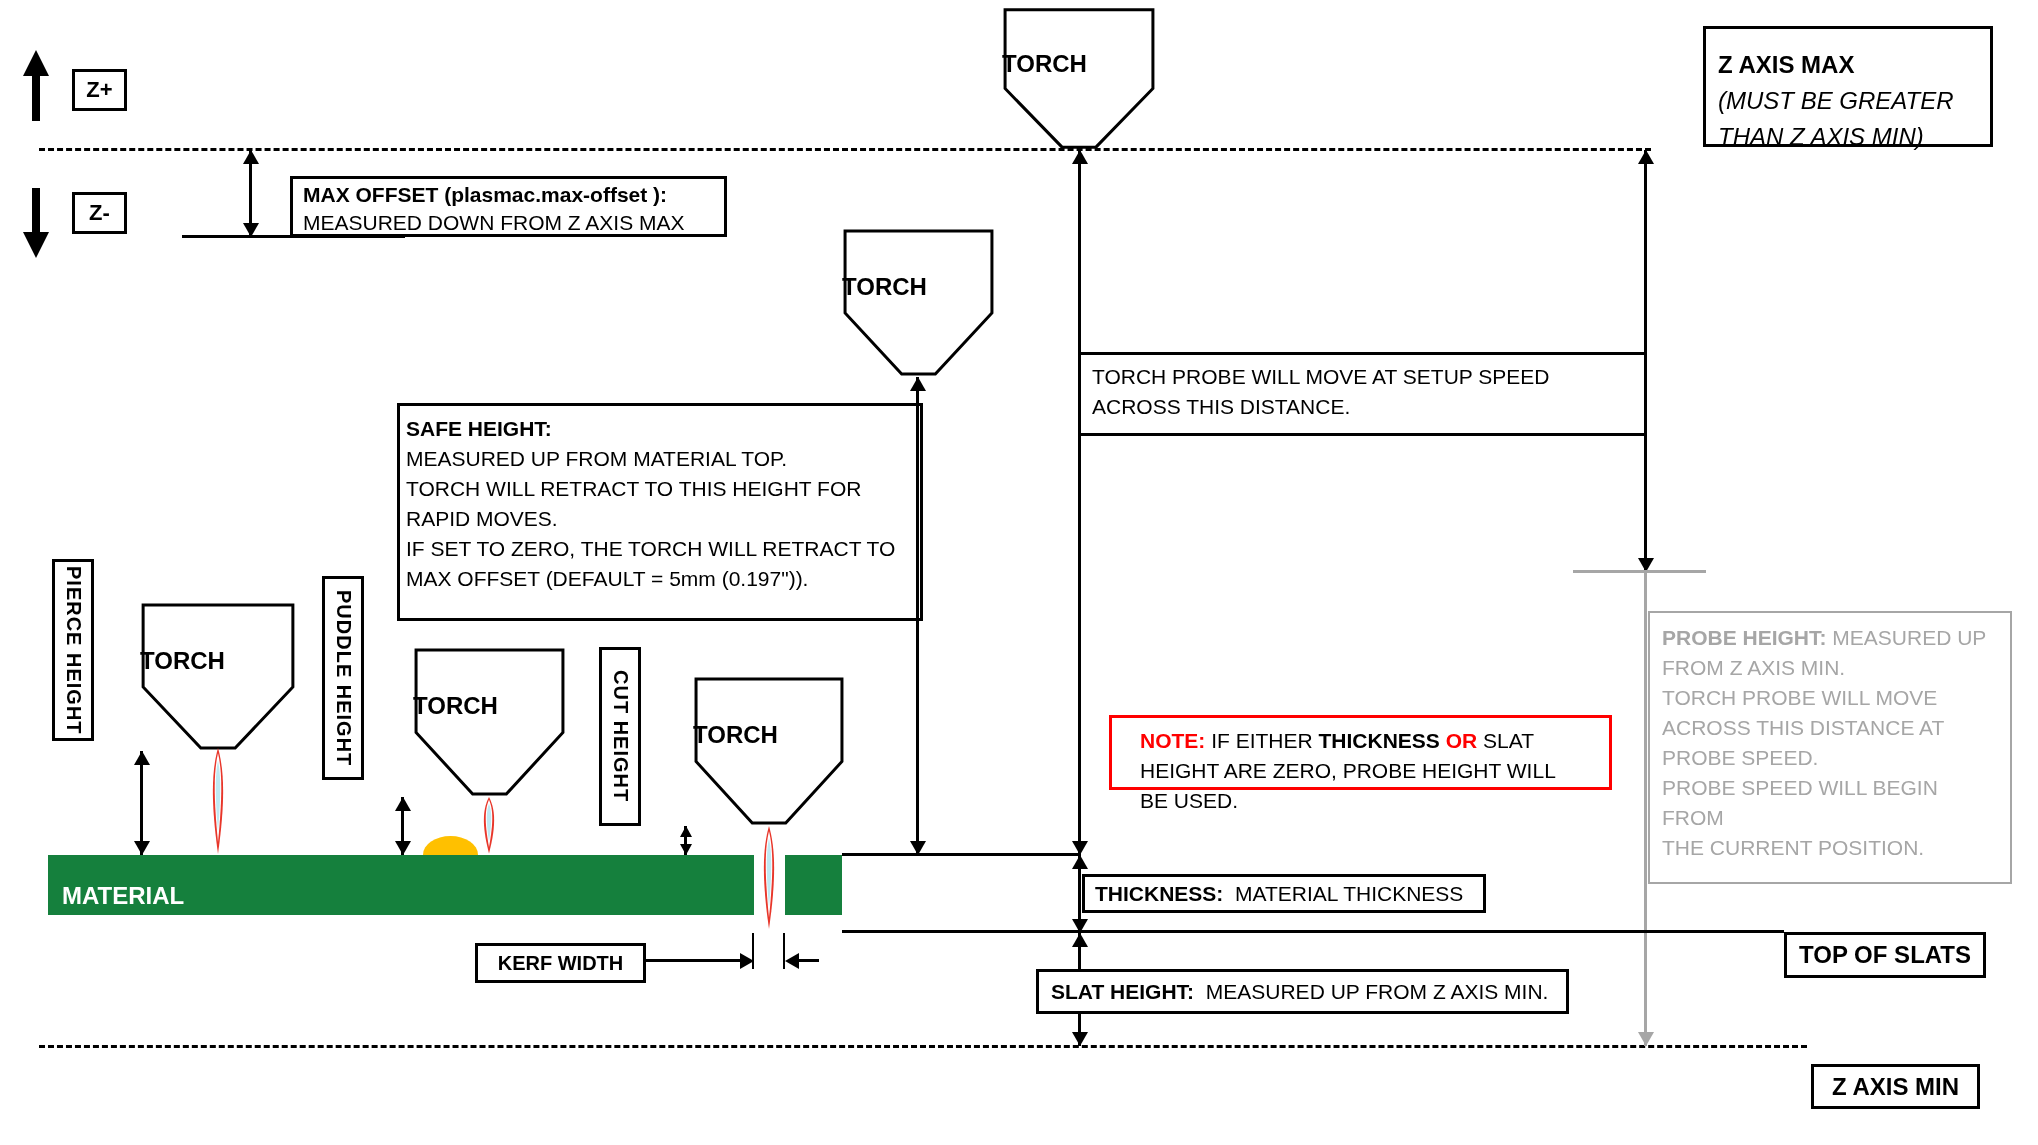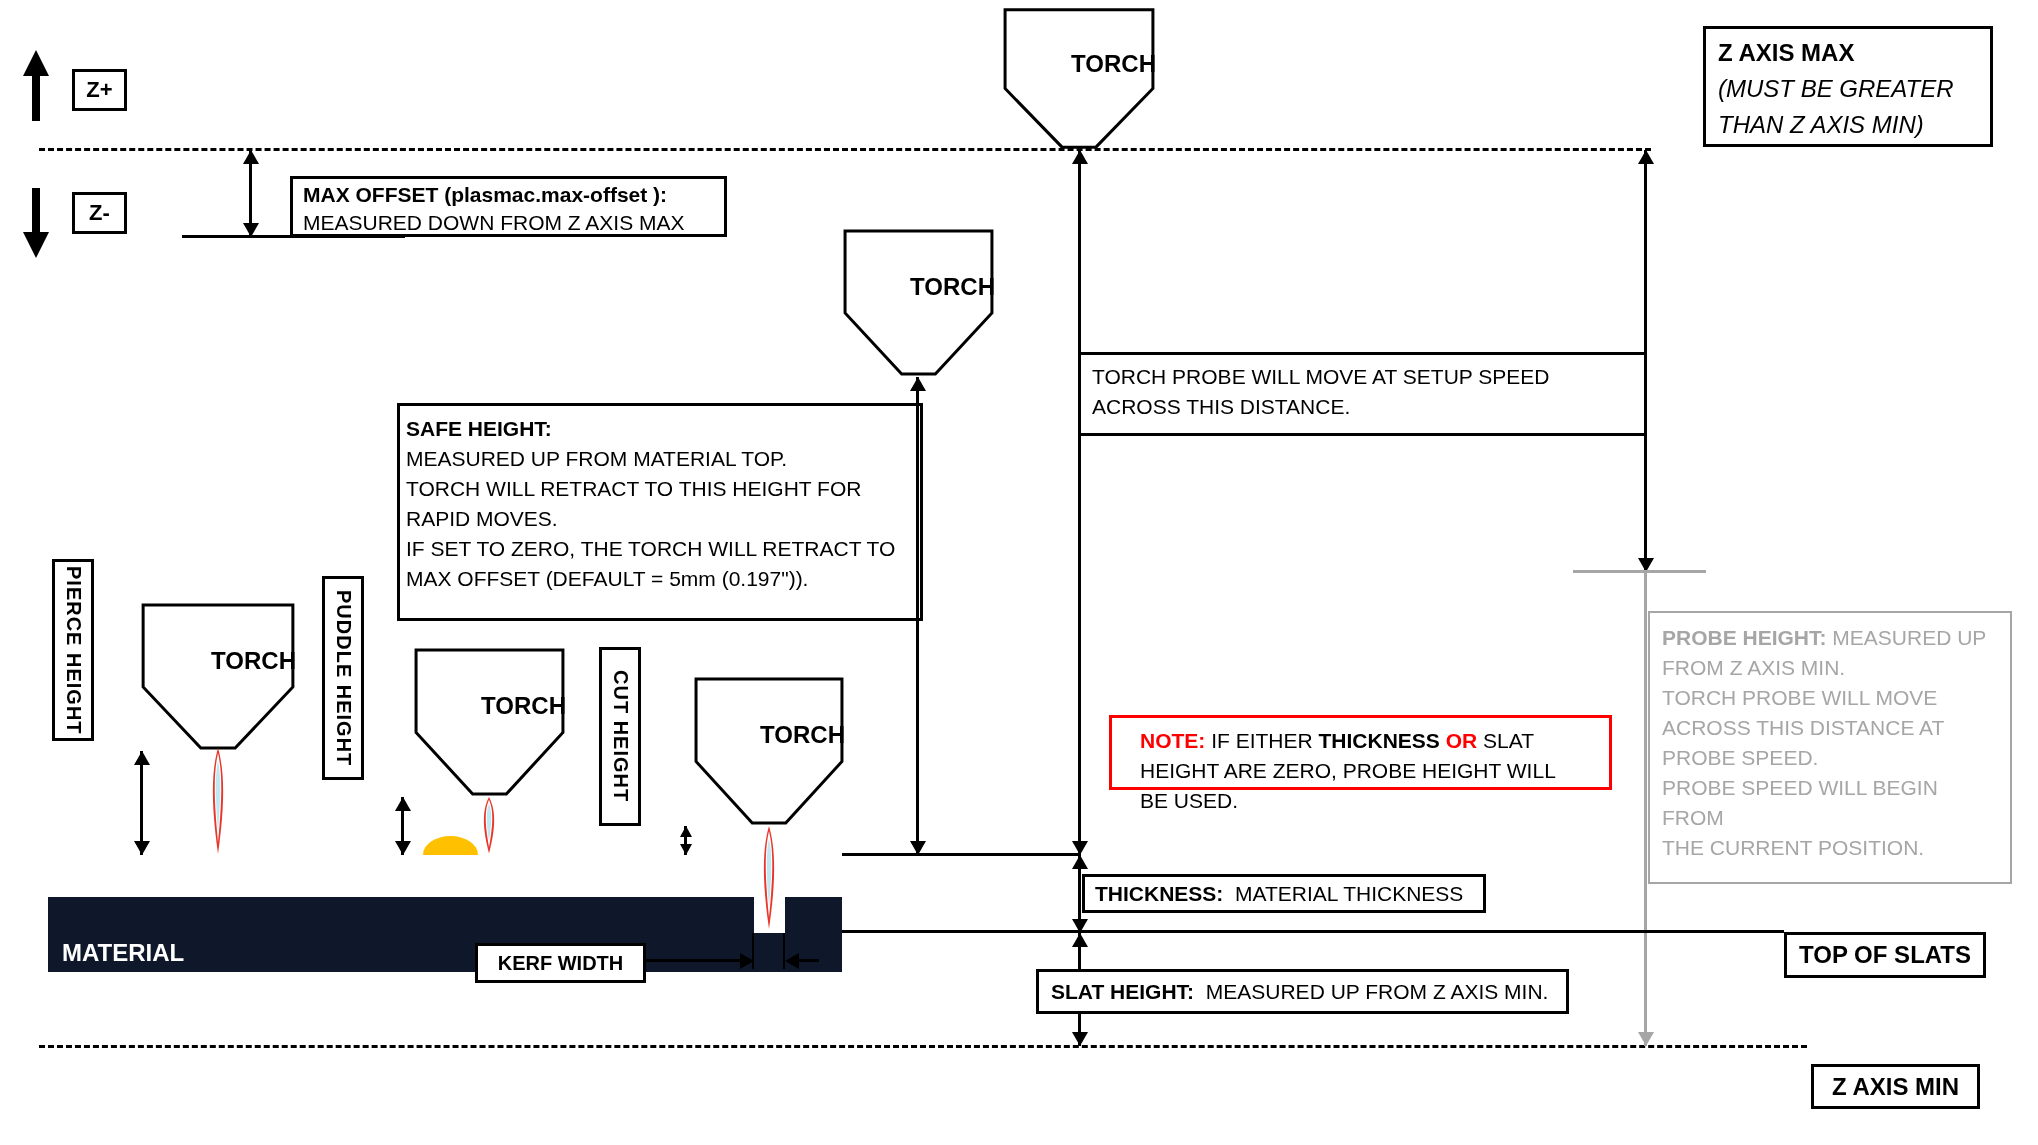--- a/index.html
+++ b/index.html
@@ -18,21 +18,21 @@
   .ah-sm{position:absolute;width:0;height:0;}
   .ah-sm.up{border-left:6px solid transparent;border-right:6px solid transparent;border-bottom:11px solid #000;}
   .ah-sm.down{border-left:6px solid transparent;border-right:6px solid transparent;border-top:11px solid #000;}
   .box{position:absolute;background:#fff;border:3px solid #000;box-sizing:border-box;
        font-size:21px;line-height:28px;}
   .b{font-weight:bold;}
   .i{font-style:italic;}
   .center{display:flex;align-items:center;justify-content:center;}
   .torch{position:absolute;}
   .torch svg{position:absolute;left:0;top:0;width:100%;height:100%;}
-  .torch-label{position:absolute;left:0;top:30%;width:100%;text-align:right;
+  .torch-label{position:absolute;left:0;top:30%;width:100%;text-align:left;
                font-weight:bold;font-size:24px;}
   .vert-box{position:absolute;background:#fff;border:3px solid #000;box-sizing:border-box;
             display:flex;align-items:center;justify-content:center;}
   .vert-text{writing-mode:vertical-rl;font-weight:bold;font-size:20px;letter-spacing:1px;white-space:nowrap;}
   .flame{position:absolute;}
   .big-shaft{position:absolute;width:8px;background:#000;}
   .ah-big{position:absolute;width:0;height:0;}
   .ah-big.up{border-left:13px solid transparent;border-right:13px solid transparent;border-bottom:26px solid #000;}
   .ah-big.down{border-left:13px solid transparent;border-right:13px solid transparent;border-top:26px solid #000;}
   .red{color:#ff0000;}
@@ -77,21 +77,21 @@
     <div>ACROSS THIS DISTANCE.</div>
   </div>
 
   <div class="vline" style="left:1644px;top:150px;height:422px;"></div>
   <div class="ah up" style="left:1638px;top:150px;"></div>
   <div class="ah down" style="left:1638px;top:558px;"></div>
   <div class="hline gray" style="left:1573px;top:570px;width:133px;"></div>
   <div class="vline gray" style="left:1644px;top:572px;height:474px;"></div>
   <div class="ah down gdown" style="left:1638px;top:1032px;"></div>
 
-  <div class="box" style="left:1703px;top:26px;width:290px;height:121px;padding:6px 12px;font-size:24px;line-height:36px;">
+  <div class="box" style="left:1703px;top:26px;width:290px;height:121px;padding:18px 12px;font-size:24px;line-height:36px;">
     <div class="b">Z AXIS MAX</div>
     <div class="i">(MUST BE GREATER</div>
     <div class="i">THAN Z AXIS MIN)</div>
   </div>
 
   <div class="box" style="left:397px;top:403px;width:526px;height:218px;padding:8px 6px;line-height:30px;">
     <div class="b">SAFE HEIGHT:</div>
     <div>MEASURED UP FROM MATERIAL TOP.</div>
     <div>TORCH WILL RETRACT TO THIS HEIGHT FOR</div>
     <div>RAPID MOVES.</div>
@@ -117,21 +117,21 @@
   <div class="ah down" style="left:134px;top:841px;"></div>
 
   <div class="vline" style="left:401px;top:797px;height:58px;"></div>
   <div class="ah up" style="left:395px;top:797px;"></div>
   <div class="ah down" style="left:395px;top:841px;"></div>
 
   <div class="vline" style="left:684px;top:826px;height:29px;"></div>
   <div class="ah-sm up" style="left:680px;top:826px;"></div>
   <div class="ah-sm down" style="left:680px;top:844px;"></div>
 
-  <div style="position:absolute;left:48px;top:897px;width:794px;height:75px;background:#0f172a;">
+  <div style="position:absolute;left:48px;top:855px;width:794px;height:60px;background:#15803d;">
     <div style="position:absolute;left:14px;bottom:5px;color:#fff;font-weight:bold;font-size:24px;">MATERIAL</div>
   </div>
 
   <div style="position:absolute;left:754px;top:855px;width:31px;height:78px;background:#fff;"></div>
 
   <div class="hline" style="left:842px;top:853px;width:239px;"></div>
   <div class="hline" style="left:842px;top:930px;width:942px;"></div>
 
   <div class="vline" style="left:1078px;top:855px;height:78px;"></div>
   <div class="ah up" style="left:1072px;top:855px;"></div>

